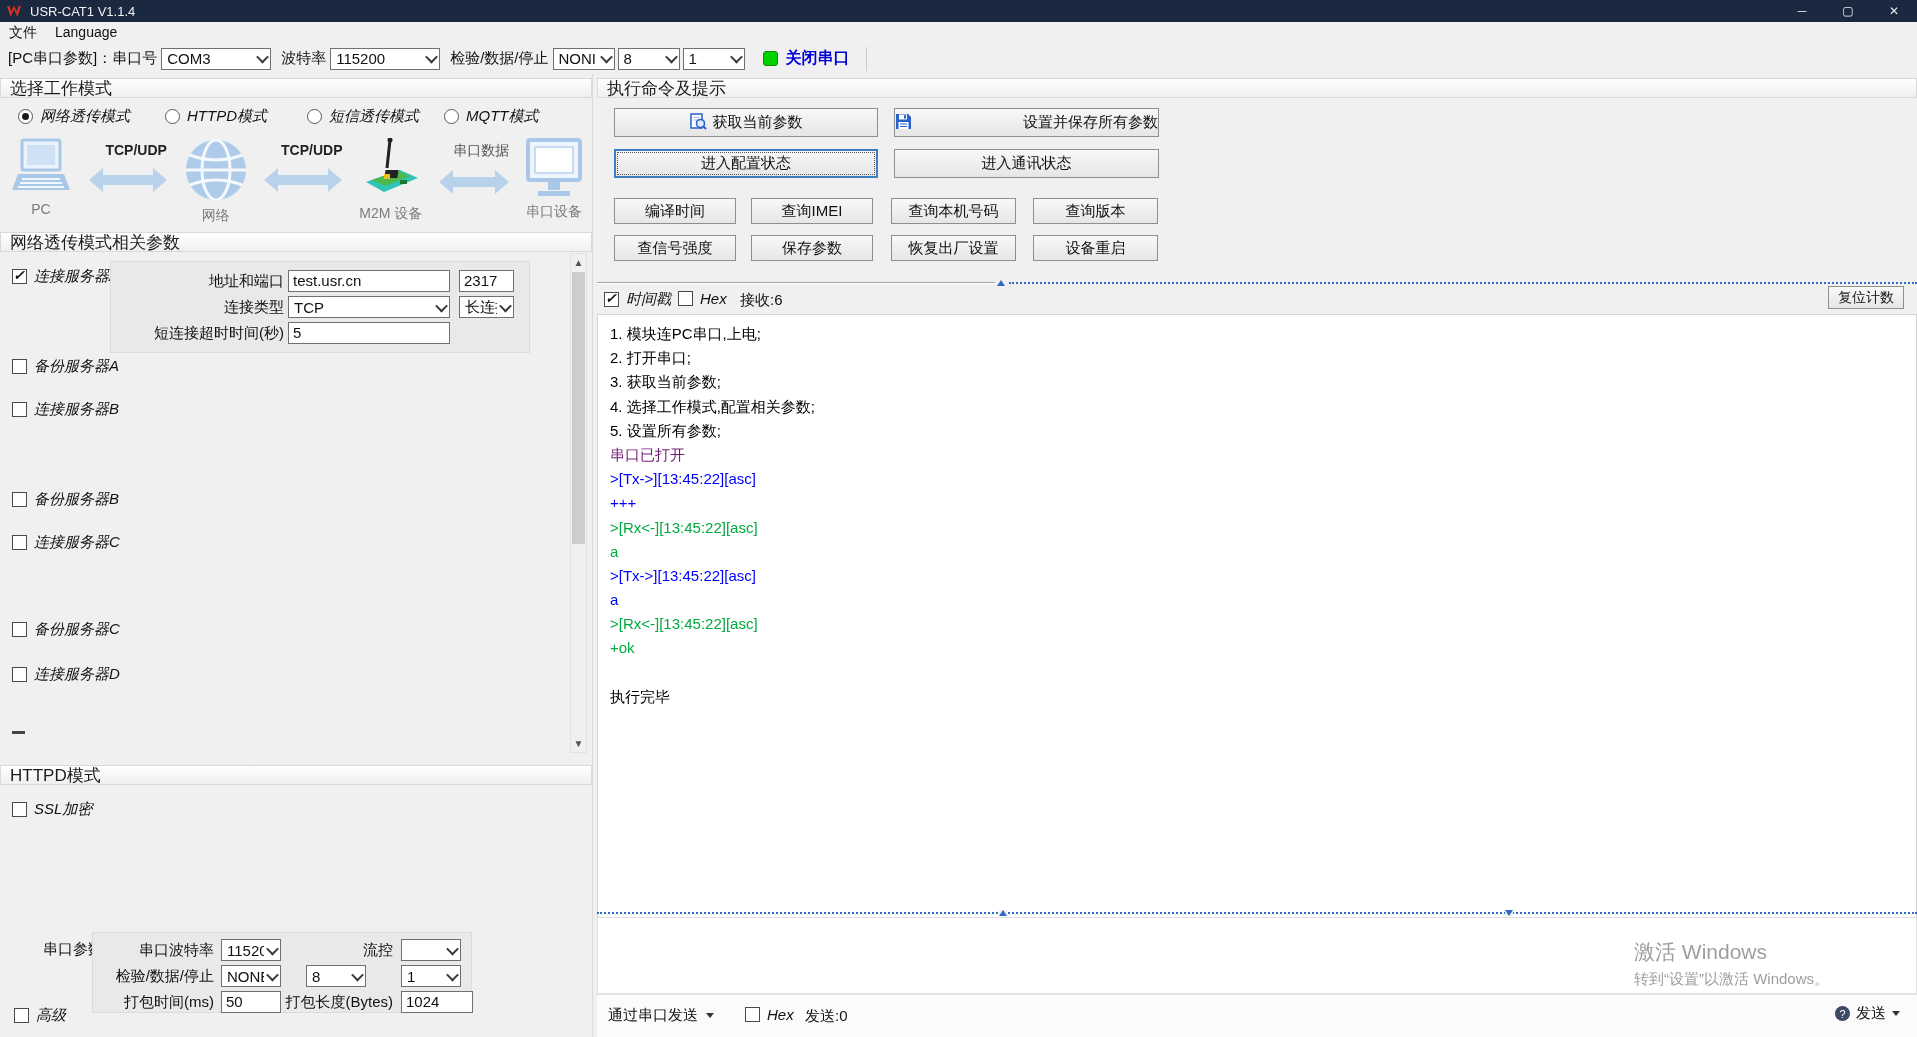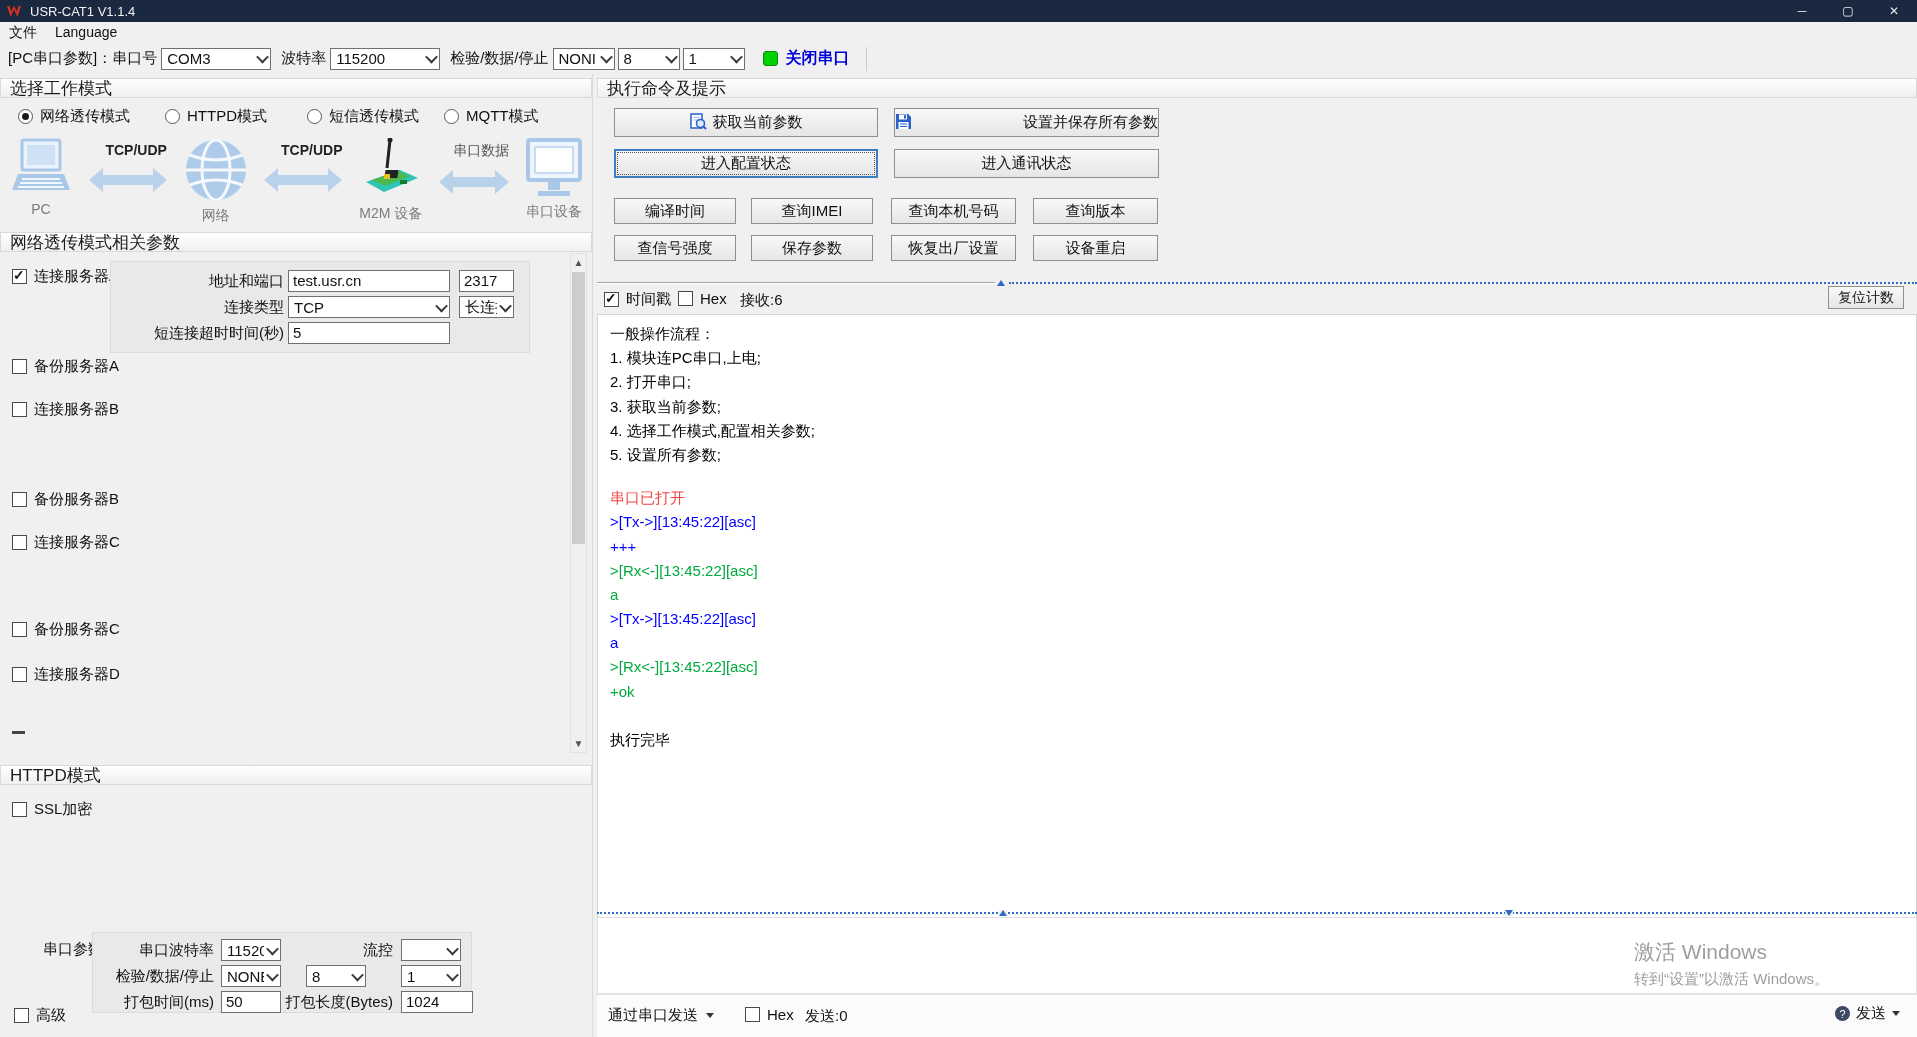--- a/index.html
+++ b/index.html
@@ -24,21 +24,21 @@
   .tbox{background:#fff;border:1px solid #707070;height:22px;box-sizing:border-box;line-height:20px;padding:0 4px;overflow:hidden;white-space:nowrap;}
   .green-dot{width:13px;height:13px;border-radius:3px;background:#00d200;border:1px solid #0f8a0f;}
   .close-serial{display:flex;align-items:center;gap:8px;margin-left:18px;cursor:default;}
   .close-serial .txt{color:#0000d8;font-weight:bold;font-size:16px;}
   .vsep{width:1px;height:24px;background:#c9c9c9;margin-left:16px;}
   
   .gh{height:20px;line-height:19px;background:linear-gradient(#ffffff,#efefef);border:1px solid #d9d9d9;box-sizing:border-box;padding-left:9px;font-size:17px;color:#1c1c1c;}
   
   .cb{width:13px;height:13px;background:#fff;border:1px solid #4a4a4a;display:inline-block;position:relative;flex:none;box-sizing:content-box;}
   .cb.checked::after{content:"✓";position:absolute;left:0px;top:-3px;font-size:14px;font-weight:bold;color:#141414;}
-  .cb-row{display:flex;align-items:center;gap:7px;white-space:nowrap;}
+  .cb-row{display:flex;align-items:center;gap:7px;white-space:nowrap;font-style:italic;}
   .radio{width:13px;height:13px;border:1px solid #585858;border-radius:50%;background:#fff;position:relative;flex:none;}
   .radio.sel::after{content:"";position:absolute;left:3px;top:3px;width:7px;height:7px;border-radius:50%;background:#1b1b1b;}
   
   .btn{display:flex;align-items:center;justify-content:center;background:linear-gradient(#f8f8f8,#e6e6e6);border:1px solid #8f8f8f;box-sizing:border-box;font-size:15px;color:#111;gap:6px;}
   .btn-focus{border:2px solid #3e7dc0;position:relative;}
   .btn-focus::after{content:"";position:absolute;inset:1px;border:1px dotted #555;pointer-events:none;}
   
   .groove{border-top:1px solid #a6a6a6;border-bottom:1px solid #ffffff;height:0;}
   .dotline{border-top:2px dotted #2e6bc4;height:0;}
   .tri-up{width:0;height:0;border-left:4px solid transparent;border-right:4px solid transparent;border-bottom:6px solid #2e6bc4;}
@@ -384,27 +384,26 @@
         <span>时间戳</span>
     </div>
     <div class="abs cb-row" style="left:81px;top:216px;">
       <span class="cb"></span>
         <span>Hex</span>
     </div>
     <span class="abs" style="left:143px;top:217px;">接收:6</span>
     <div class="abs btn" style="left:1231px;top:212px;width:76px;height:23px;font-size:14px;">复位计数</div>
 
     <div class="abs logarea" style="left:0;top:240px;width:1320px;height:662px;padding-top:7px;">
-      <div class="logline" style="color: rgb(0, 0, 0);">一般操作流程：</div>
       <div class="logline" style="color: rgb(0, 0, 0);">1. 模块连PC串口,上电;</div>
       <div class="logline" style="color: rgb(0, 0, 0);">2. 打开串口;</div>
       <div class="logline" style="color: rgb(0, 0, 0);">3. 获取当前参数;</div>
       <div class="logline" style="color: rgb(0, 0, 0);">4. 选择工作模式,配置相关参数;</div>
       <div class="logline" style="color: rgb(0, 0, 0);">5. 设置所有参数;</div>
-      <div class="logline" style="color: #ef4444; margin-top: 19px;">串口已打开</div>
+      <div class="logline" style="color: #701a75;">串口已打开</div>
       <div class="logline" style="color: rgb(0, 0, 255);">&gt;[Tx-&gt;][13:45:22][asc]</div>
       <div class="logline" style="color: rgb(0, 0, 255);">+++</div>
       <div class="logline" style="color: rgb(0, 169, 62);">&gt;[Rx&lt;-][13:45:22][asc]</div>
       <div class="logline" style="color: rgb(0, 169, 62);">a</div>
       <div class="logline" style="color: rgb(0, 0, 255);">&gt;[Tx-&gt;][13:45:22][asc]</div>
       <div class="logline" style="color: rgb(0, 0, 255);">a</div>
       <div class="logline" style="color: rgb(0, 169, 62);">&gt;[Rx&lt;-][13:45:22][asc]</div>
       <div class="logline" style="color: rgb(0, 169, 62);">+ok</div>
       <div class="logline" style="color: rgb(0, 0, 0);"></div>
       <div class="logline" style="color: rgb(0, 0, 0);">执行完毕</div>

